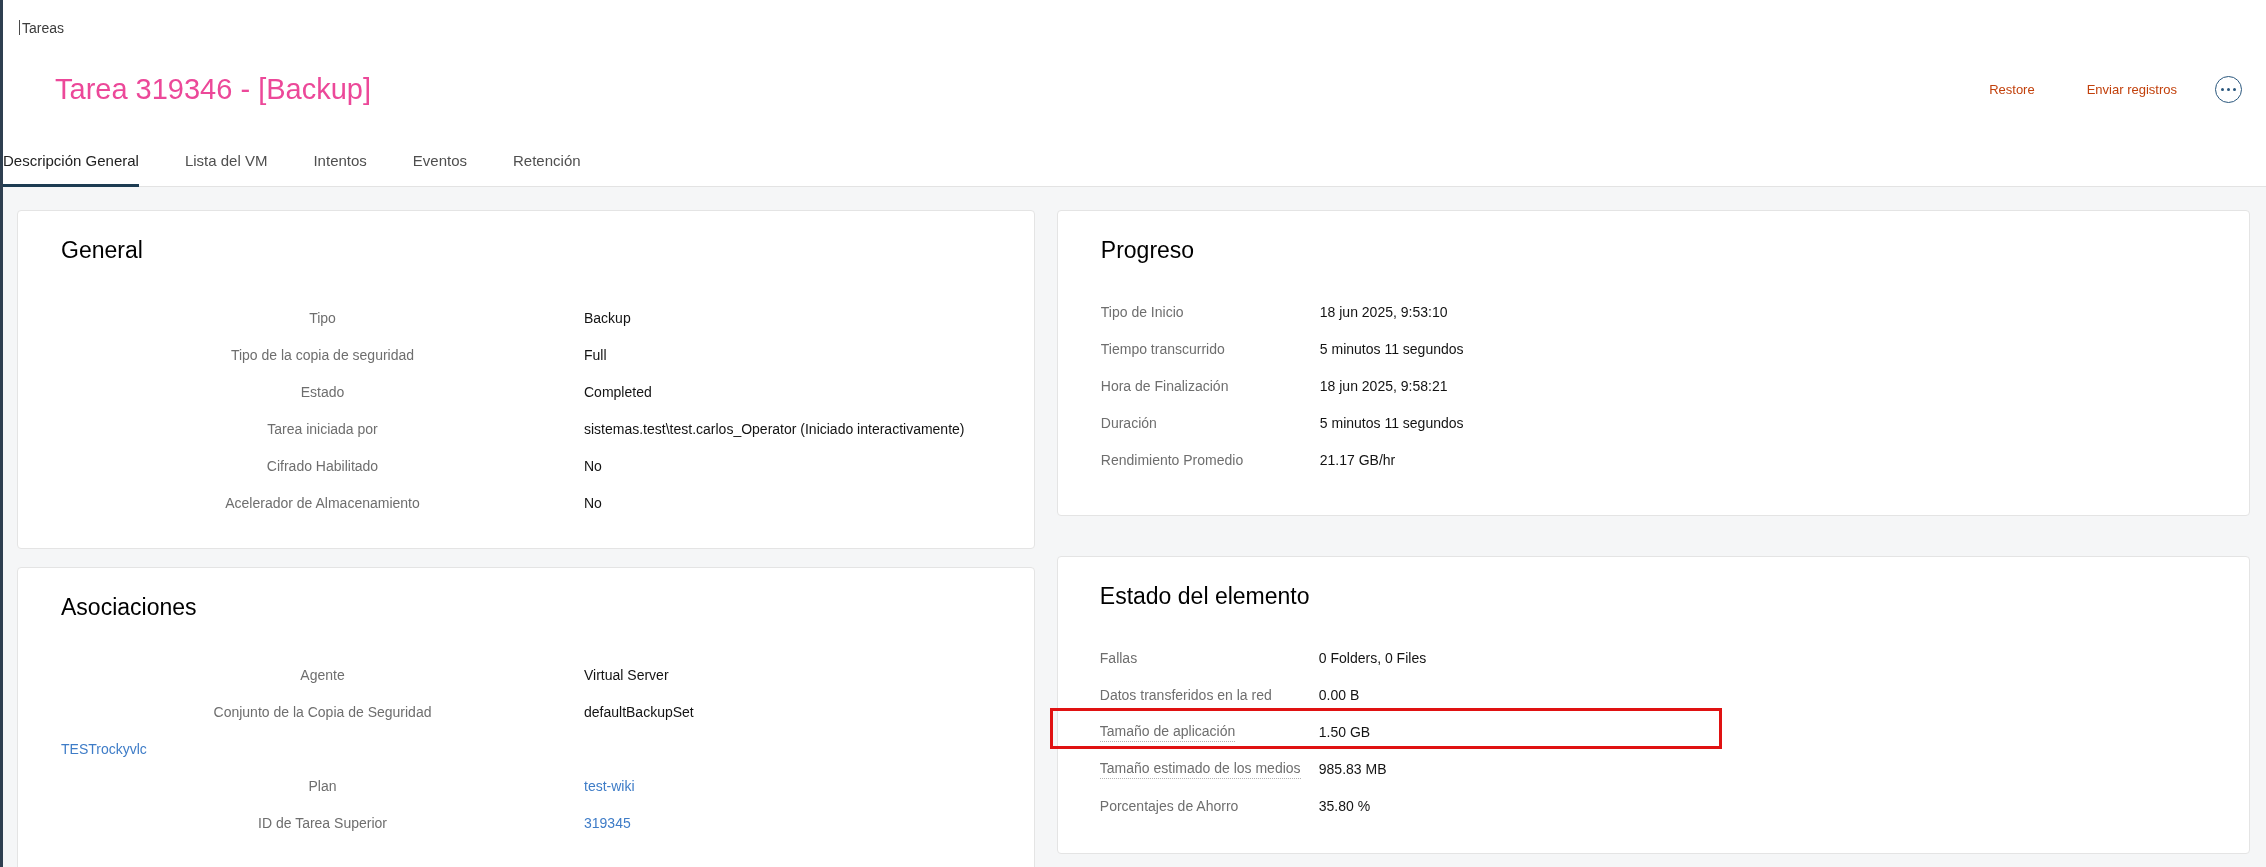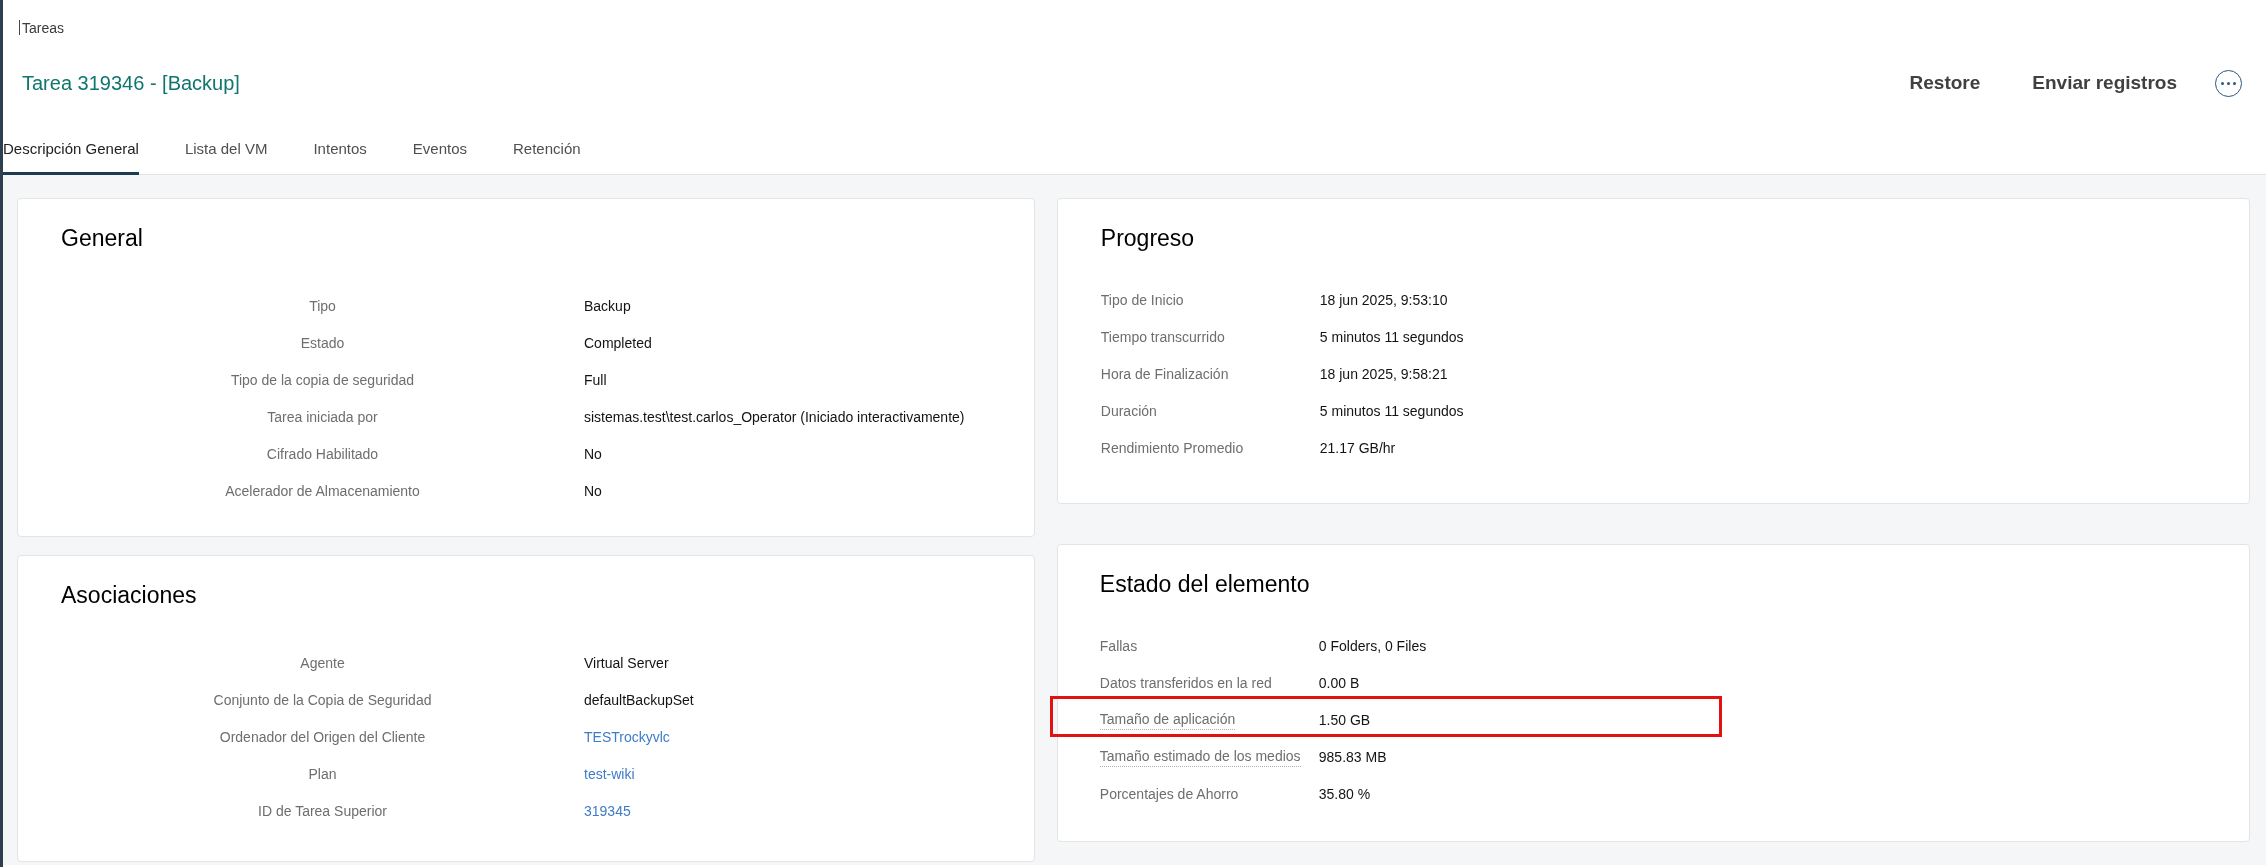--- a/index.html
+++ b/index.html
@@ -13,23 +13,23 @@
     color:#2d2d2d;
   }
   .edge-bar { position:absolute; left:0; top:0; width:3px; height:867px; background:#2e3f50; z-index:5; }
 
   
   .header { padding:20px 16px 0 19px; background:#ffffff; }
   .breadcrumb-row { display:flex; height:16px; }
   .cursor-bar { width:1px; height:15px; background:#4a4a4a; margin-right:2px; }
   .breadcrumb { font-size:14px; color:#3c3c3c; }
   .title-row { display:flex; align-items:center; margin-top:18px; }
-  .page-title { font-size:20px; line-height:32px; font-weight:400; color:#0f766e; flex:1; padding-left:3px; }
+  .page-title { font-size:29px; line-height:32px; font-weight:400; color:#ec4899; flex:1; padding-left:3px;margin-left:33px; }
   .header-actions { display:flex; align-items:center; gap:52px; padding-right:8px; }
-  .action-link { font-size:19px; color:#404040; cursor:pointer; white-space:nowrap;font-weight:bold; }
+  .action-link { font-size:13px; color:#c2410c; cursor:pointer; white-space:nowrap; }
   .more-btn {
     width:27px; height:27px; border:1px solid #2a577d; border-radius:50%;
     display:flex; align-items:center; justify-content:center; gap:3px;
     margin-left:-14px; cursor:pointer; background:#fff;
   }
   .more-btn .dot { width:3px; height:3px; border-radius:50%; background:#2a577d; }
 
   
   .tab-bar {
     display:flex; gap:46px; padding-left:3px; margin-top:27px;
@@ -116,28 +116,28 @@
 <div class="content">
   <div class="col col-left">
       <section class="card panel--left panel-general">
         <h2 class="card-title">General</h2>
         <div class="rows">
           <div class="row">
             <span class="row-label"><span class="label-text">Tipo</span></span>
             <span class="row-value">Backup</span>
           </div>
           <div class="row">
+            <span class="row-label"><span class="label-text">Tipo de la copia de seguridad</span></span>
+            <span class="row-value">Full</span>
+          </div>
+          <div class="row">
             <span class="row-label"><span class="label-text">Estado</span></span>
             <span class="row-value">Completed</span>
           </div>
           <div class="row">
-            <span class="row-label"><span class="label-text">Tipo de la copia de seguridad</span></span>
-            <span class="row-value">Full</span>
-          </div>
-          <div class="row">
             <span class="row-label"><span class="label-text">Tarea iniciada por</span></span>
             <span class="row-value">sistemas.test\test.carlos_Operator (Iniciado interactivamente)</span>
           </div>
           <div class="row">
             <span class="row-label"><span class="label-text">Cifrado Habilitado</span></span>
             <span class="row-value">No</span>
           </div>
           <div class="row">
             <span class="row-label"><span class="label-text">Acelerador de Almacenamiento</span></span>
             <span class="row-value">No</span>
@@ -149,21 +149,20 @@
         <div class="rows">
           <div class="row">
             <span class="row-label"><span class="label-text">Agente</span></span>
             <span class="row-value">Virtual Server</span>
           </div>
           <div class="row">
             <span class="row-label"><span class="label-text">Conjunto de la Copia de Seguridad</span></span>
             <span class="row-value">defaultBackupSet</span>
           </div>
           <div class="row">
-            <span class="row-label"><span class="label-text">Ordenador del Origen del Cliente</span></span>
             <span class="row-value link">TESTrockyvlc</span>
           </div>
           <div class="row">
             <span class="row-label"><span class="label-text">Plan</span></span>
             <span class="row-value link">test-wiki</span>
           </div>
           <div class="row">
             <span class="row-label"><span class="label-text">ID de Tarea Superior</span></span>
             <span class="row-value link">319345</span>
           </div>

